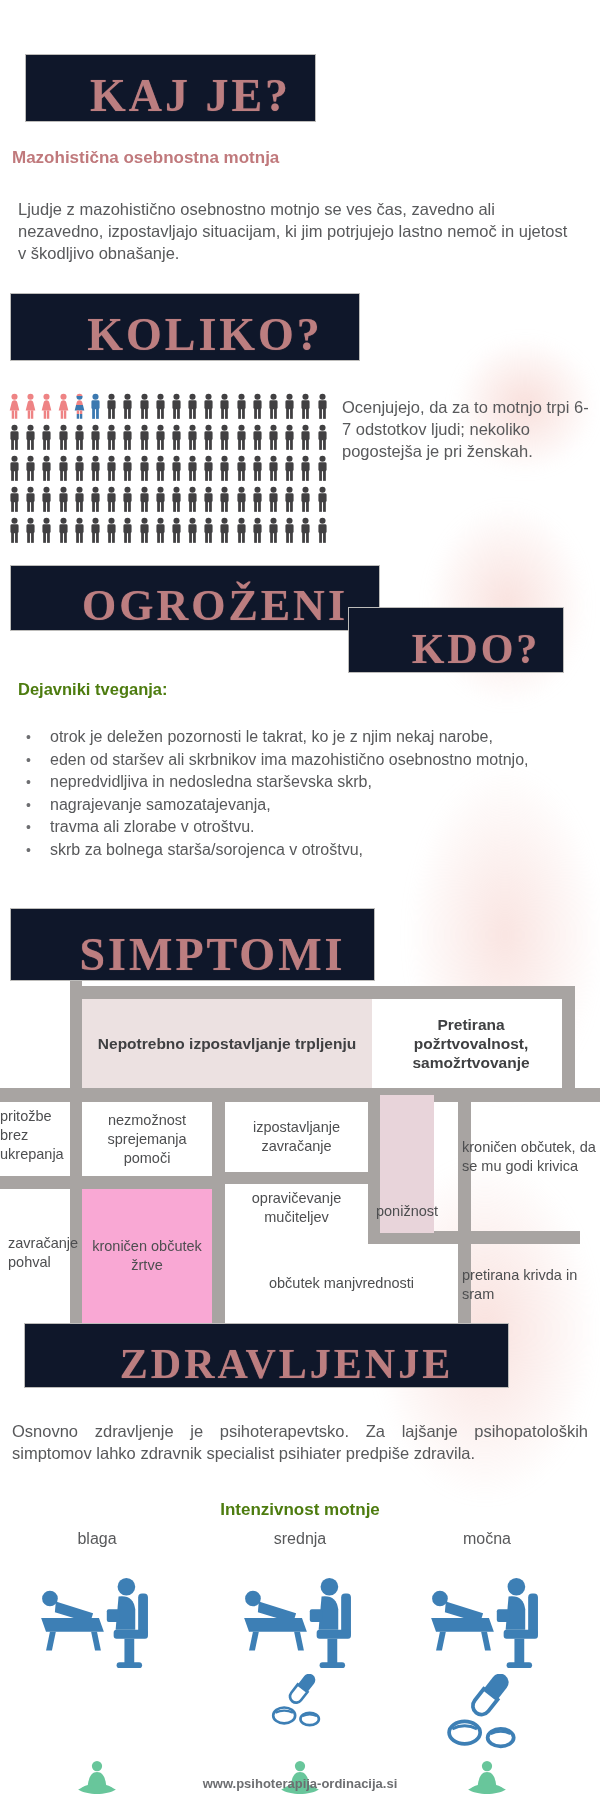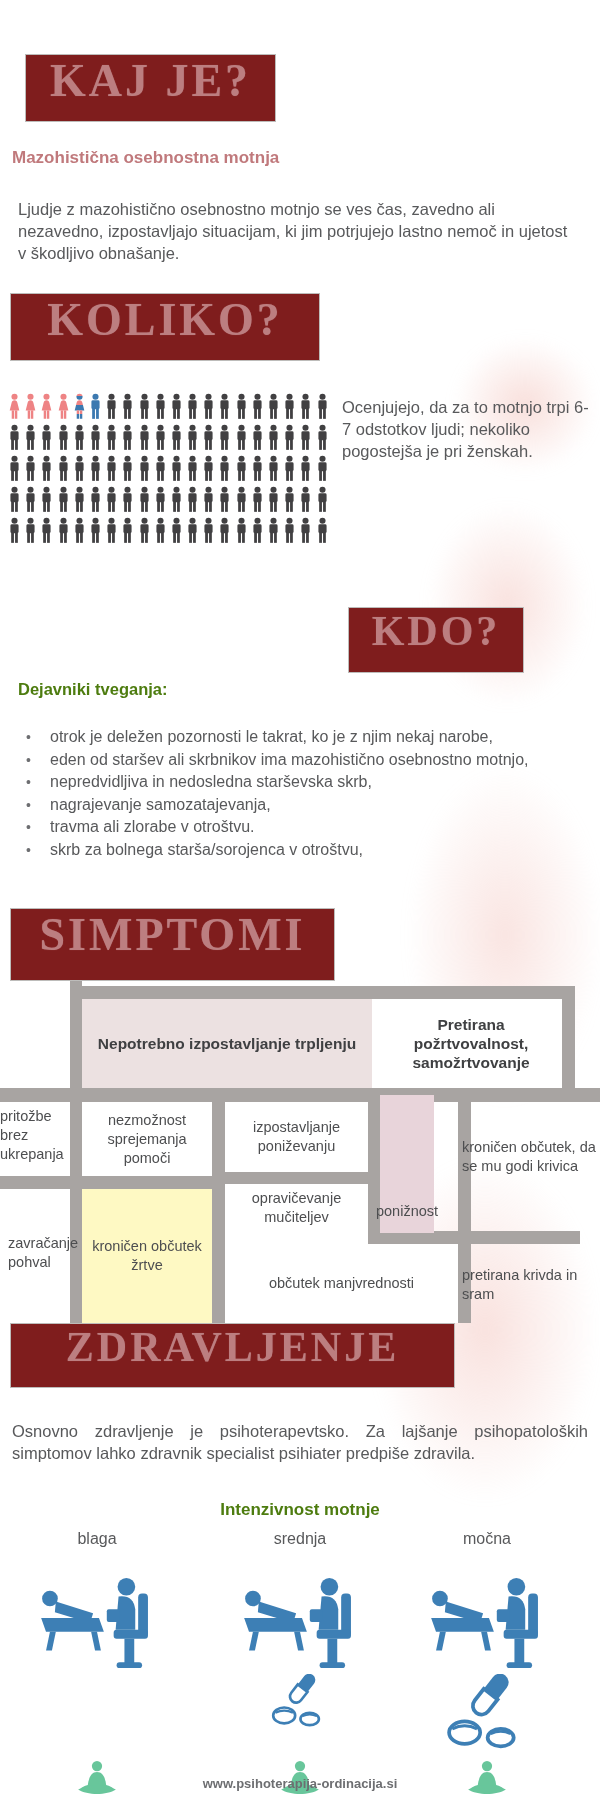--- a/index.html
+++ b/index.html
@@ -4,22 +4,23 @@
 <style>
   html,body{margin:0;padding:0;background:#ffffff;}
   #poster{
     position:relative;width:600px;height:1800px;margin:0 auto;
     background:#ffffff;overflow:hidden;
     font-family:"Liberation Sans",sans-serif;color:#58595b;
   }
   .abs{position:absolute;}
   
   .stencil-box{
-    position:absolute;background:#7f1d1d;display:flex;align-items:flex-start;justify-content:center;
+    position:absolute;background:#0f172a;display:flex;align-items:flex-end;justify-content:center;
     box-shadow:0 0 0 1px #bdbcba inset;
+    padding-left:40px;
   }
   .stencil-text{
     font-family:"Liberation Serif",serif;font-weight:bold;color:#bc7e80;
     letter-spacing:3px;white-space:nowrap;text-shadow:0 0 1px rgba(188,126,128,.55);
   }
   .body-text{font-size:16.5px;line-height:22px;color:#58595b;}
   .rose-heading{font-size:17px;font-weight:bold;color:#c0797c;}
   .bold-heading{font-size:16.5px;font-weight:bold;color:#4d7c0f;}
   ul.bullets{list-style:none;margin:4px;padding:0;}
   ul.bullets li{
@@ -29,21 +30,21 @@
   
   .road{position:absolute;background:#a8a4a2;}
   .dg-box{
     position:absolute;display:flex;align-items:center;justify-content:center;text-align:center;
     font-size:14.5px;line-height:19px;color:#4d4e50;padding:4px 6px;box-sizing:border-box;
   }
   .dg-box.bold{font-weight:bold;font-size:15.5px;color:#3f4042;}
   .dg-white{background:#ffffff;}
   .dg-pink1{background:#ece1e1;}
   .dg-pink2{background:#e8d4da;}
-  .dg-pink3{background:#fef9c3;}
+  .dg-pink3{background:#f9a8d4;}
   .dg-free{position:absolute;font-size:14.5px;line-height:19px;color:#4d4e50;}
   
   .smudge{position:absolute;border-radius:50%;filter:blur(7px);pointer-events:none;}
   
   .pict-row{display:flex;margin-bottom:4px;}
   .pict-row svg{display:block;margin-right:3.2px;}
   
   .level-col{position:absolute;width:180px;text-align:center;}
   .level-label{font-size:16px;color:#58595b;}
   .footer{
@@ -890,20 +891,23 @@
             <circle cx="7" cy="3.5" r="3.3"></circle>
             <rect x="2.6" y="7.4" width="8.8" height="9.6" rx="1.6"></rect>
             <rect x="3.4" y="16.5" width="3" height="10.8"></rect>
             <rect x="7.6" y="16.5" width="3" height="10.8"></rect>
           </g>
         </svg>
       </div>
     </div>
   <div class="abs body-text" style="left:342px;top:396px;width:250px;">Ocenjujejo, da za to motnjo trpi 6-7 odstotkov ljudi; nekoliko pogostejša je pri ženskah.</div>
 
+  <div class="stencil-box" style="left:10px;top:565px;width:330px;height:66px;">
+    <span class="stencil-text" style="font-size:44px;">OGROŽENI</span>
+  </div>
   <div class="stencil-box" style="left:348px;top:607px;width:176px;height:66px;">
     <span class="stencil-text" style="font-size:42px;">KDO?</span>
   </div>
 
   <div class="abs bold-heading" style="left:18px;top:680px;">Dejavniki tveganja:</div>
   <ul class="bullets abs" style="left:16px;top:722px;width:566px;">
     <li>otrok je deležen pozornosti le takrat, ko je z njim nekaj narobe,</li>
     <li>eden od staršev ali skrbnikov ima mazohistično osebnostno motnjo,</li>
     <li>nepredvidljiva in nedosledna starševska skrb,</li>
     <li>nagrajevanje samozatajevanja,</li>
@@ -924,33 +928,33 @@
     <div class="road" style="left:212px;top:1102px;width:13px;height:221px;"></div>
     <div class="road" style="left:0px;top:1176px;width:212px;height:13px;"></div>
     <div class="road" style="left:225px;top:1172px;width:143px;height:12px;"></div>
     <div class="road" style="left:368px;top:1102px;width:12px;height:131px;"></div>
     <div class="road" style="left:458px;top:1102px;width:13px;height:221px;"></div>
     <div class="road" style="left:368px;top:1231px;width:212px;height:13px;"></div>
 
     <div class="dg-box dg-pink1 bold" style="left:82px;top:999px;width:290px;height:89px;">Nepotrebno izpostavljanje trpljenju</div>
     <div class="dg-box dg-white bold" style="left:380px;top:999px;width:182px;height:89px;">Pretirana požrtvovalnost, samožrtvovanje</div>
     <div class="dg-box dg-white" style="left:82px;top:1102px;width:130px;height:74px;">nezmožnost sprejemanja pomoči</div>
-    <div class="dg-box dg-white" style="left:225px;top:1102px;width:143px;height:70px;">izpostavljanje poniževanju</div>
+    <div class="dg-box dg-white" style="left:225px;top:1102px;width:143px;height:70px;">izpostavljanje zavračanje</div>
     <div class="dg-box dg-pink2" style="left:380px;top:1095px;width:54px;height:138px;align-items:flex-end;padding-bottom:12px;">ponižnost</div>
     <div class="dg-box dg-white" style="left:225px;top:1184px;width:143px;height:47px;">opravičevanje mučiteljev</div>
     <div class="dg-box dg-pink3" style="left:82px;top:1189px;width:130px;height:134px;">kroničen občutek žrtve</div>
     <div class="dg-box dg-white" style="left:225px;top:1244px;width:233px;height:79px;">občutek manjvrednosti</div>
 
     <div class="dg-free" style="left:0px;top:1107px;width:70px;">pritožbe brez ukrepanja</div>
     <div class="dg-free" style="left:8px;top:1234px;width:70px;">zavračanje pohval</div>
     <div class="dg-free" style="left:462px;top:1138px;width:138px;">kroničen občutek, da se mu godi krivica</div>
     <div class="dg-free" style="left:462px;top:1266px;width:138px;">pretirana krivda in sram</div>
   </div>
 
-  <div class="stencil-box" style="left:10px;top:1323px;width:445px;height:65px;">
+  <div class="stencil-box" style="left:24px;top:1323px;width:445px;height:65px;">
     <span class="stencil-text" style="font-size:42px;">ZDRAVLJENJE</span>
   </div>
   <div class="abs body-text" style="left:12px;top:1420px;width:576px;text-align:justify;">Osnovno zdravljenje je psihoterapevtsko. Za lajšanje psihopatoloških simptomov lahko zdravnik specialist psihiater predpiše zdravila.</div>
 
   <div class="abs bold-heading" style="left:150px;top:1500px;width:300px;text-align:center;font-size:17px;">Intenzivnost motnje</div>
 
   <div class="level-col" style="left:7px;top:1530px;">
     <div class="level-label">blaga</div>
     <div style="margin-top:26px;height:100px;"><svg width="118" height="98" viewBox="0 0 120 100">
           <g fill="#3d7fb5">

